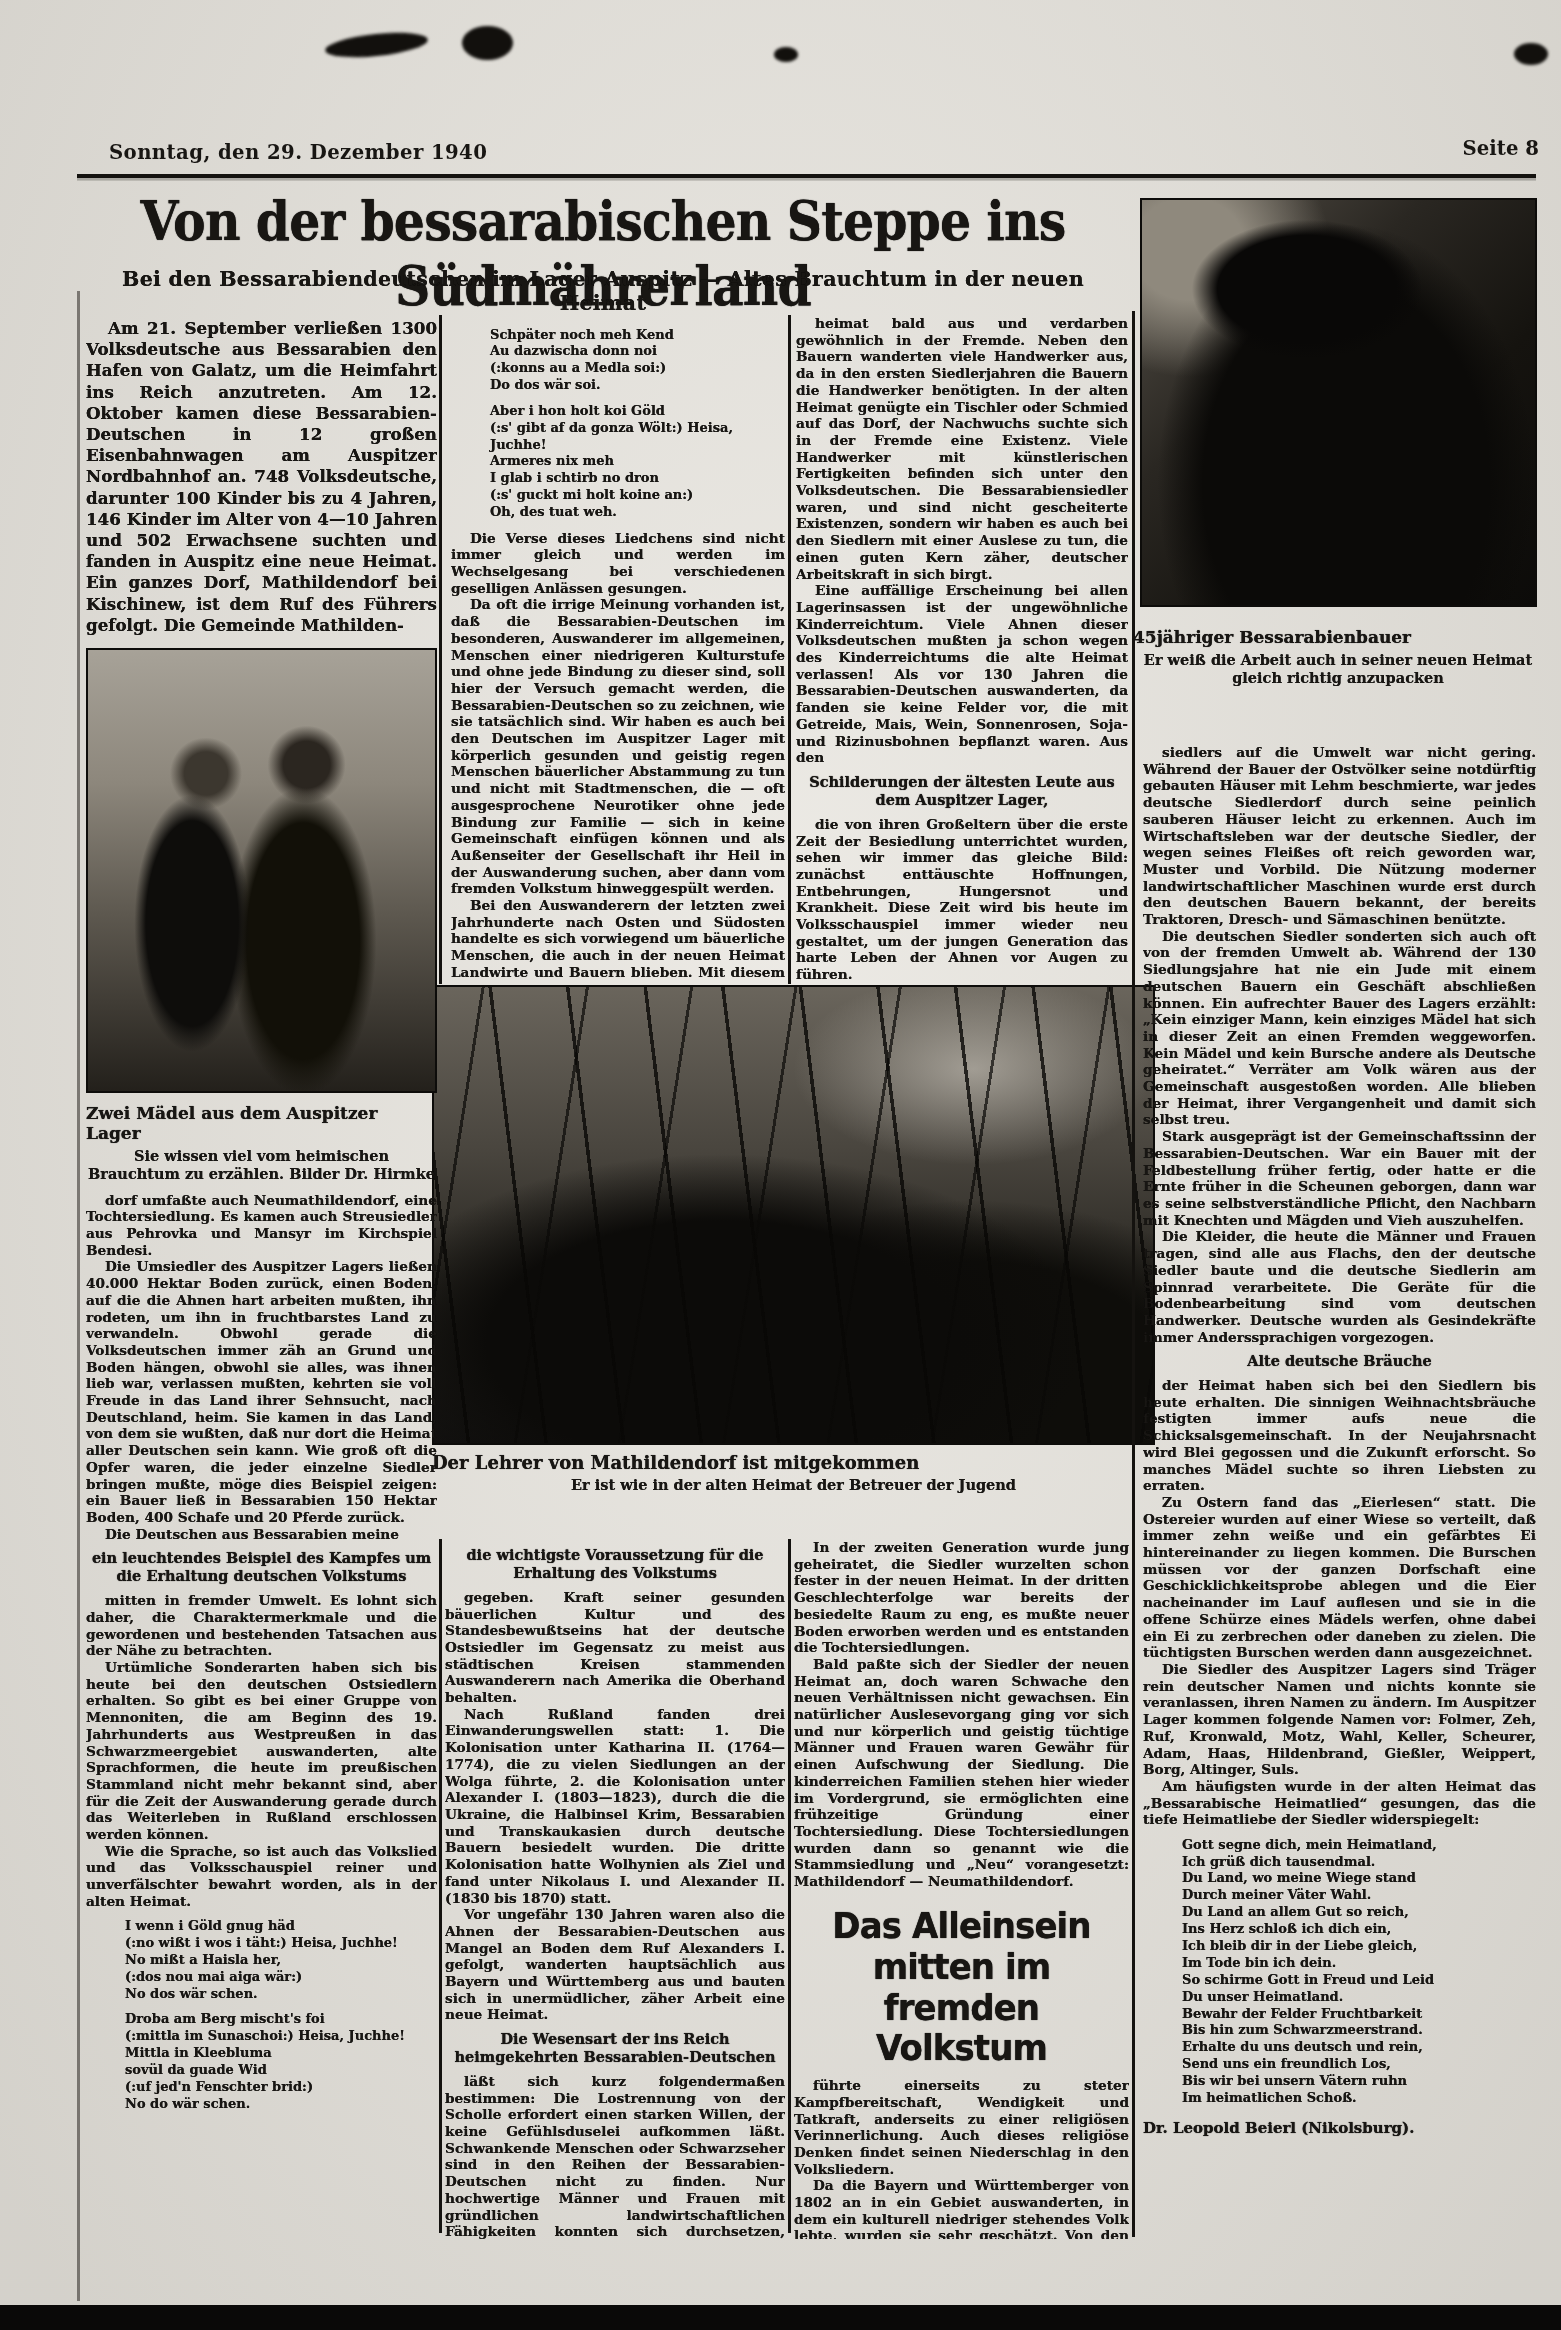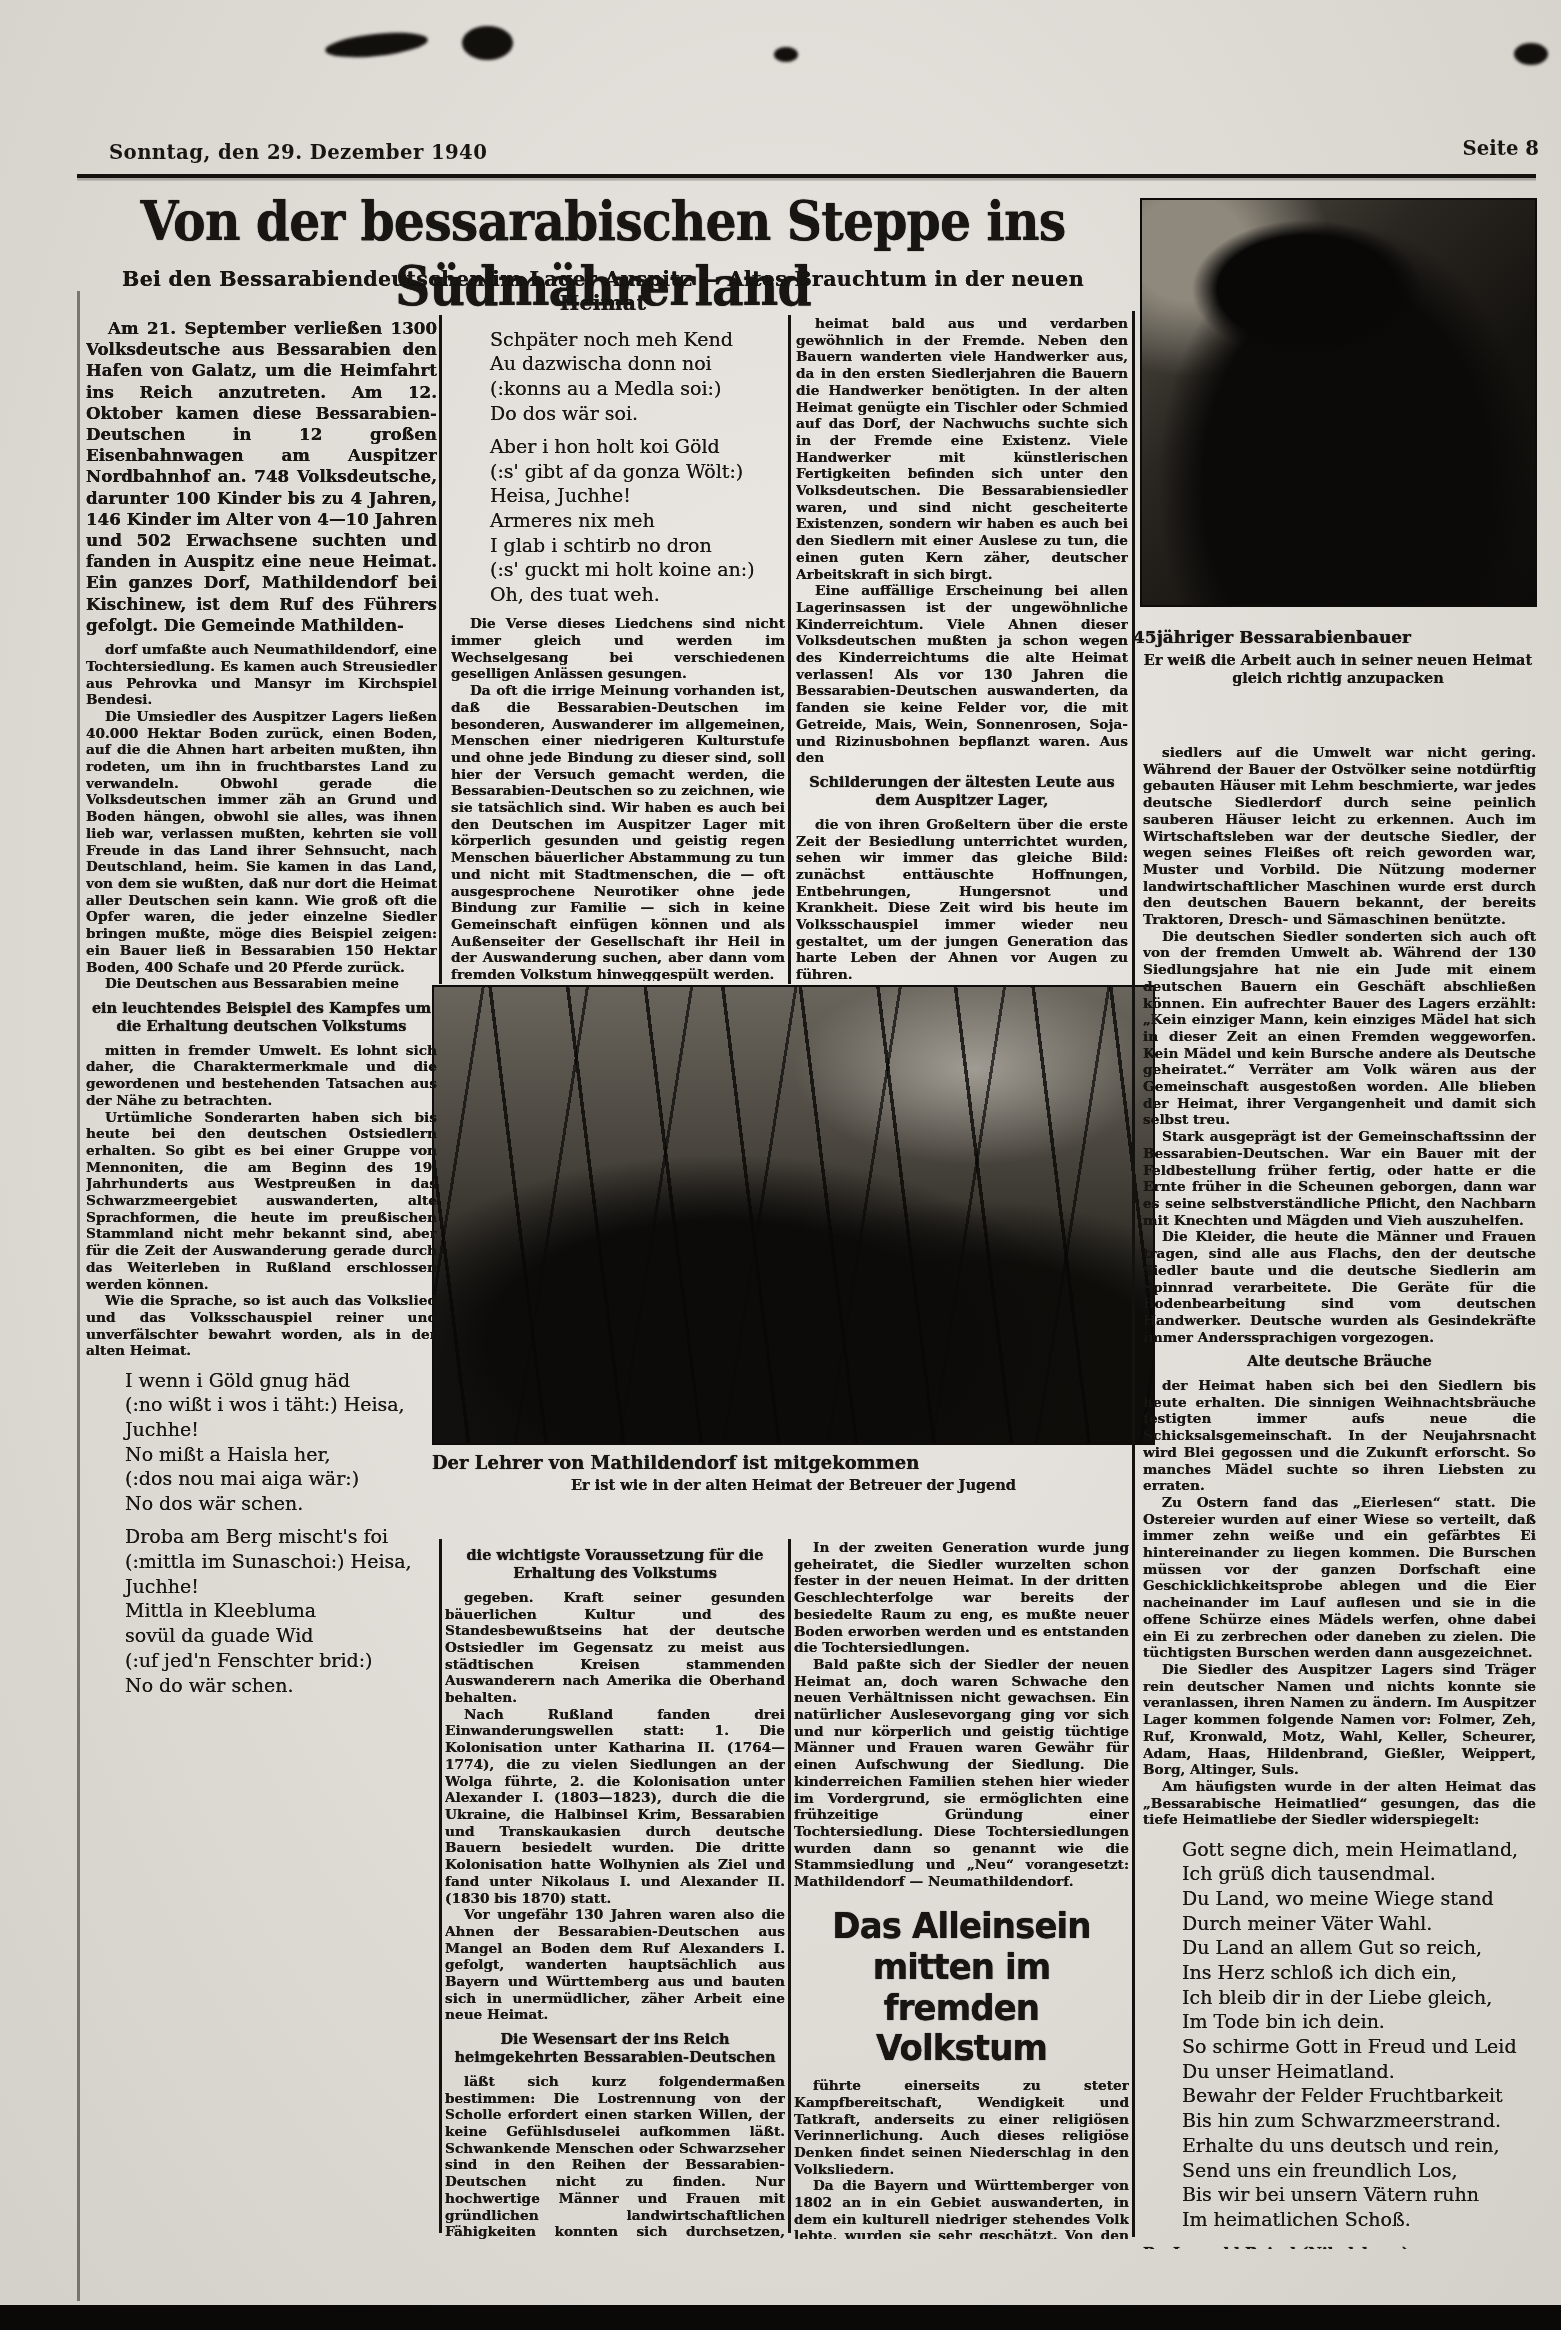--- a/index.html
+++ b/index.html
@@ -26,21 +26,21 @@
   .col{position:absolute;overflow:hidden;text-align:justify;}
   .col1{left:86px;top:318px;width:351px;height:1924px;}
   .col2top{left:451px;top:318px;width:334px;height:663px;}
   .col3top{left:796px;top:315px;width:332px;height:667px;}
   .col2bot{left:445px;top:1539px;width:340px;height:700px;}
   .col3bot{left:794px;top:1539px;width:335px;height:700px;}
   .col4{left:1143px;top:744px;width:393px;height:1505px;}
   .lead{font-size:16.7px;line-height:1.27;font-weight:bold;margin:0 0 5.1px 0;text-indent:22px;text-shadow:0 0 0.4px #000;}
   .p{font-size:13.7px;line-height:1.22;font-weight:bold;margin:0;text-indent:19px;text-shadow:0 0 0.3px rgba(0,0,0,.8);}
   .subhead{font-size:14.5px;line-height:1.25;font-weight:bold;text-align:center;margin:6.8px 0;text-shadow:0 0 0.9px #000;}
-  .verse{font-size:19px;line-height:1.3;font-weight:normal;margin:8.6px 0 8.6px 39px;text-align:left;white-space:pre-line;text-shadow:0 0 0.3px rgba(0,0,0,.8);}
+  .verse{font-size:13px;line-height:1.3;font-weight:bold;margin:8.6px 0 8.6px 39px;text-align:left;white-space:pre-line;text-shadow:0 0 0.3px rgba(0,0,0,.8);}
   .display-head{font-family:"DejaVu Sans","Liberation Sans",sans-serif;font-size:34px;line-height:1.15;
     font-weight:bold;text-align:center;margin:19px 5.1px 12px 5.1px;letter-spacing:-0.9px;transform:scaleY(1.05);text-shadow:0 0 0.9px #000;}
   .signature{font-size:15px;font-weight:bold;text-align:left;margin-top:12px;text-shadow:0 0 0.9px #000;}
   
   .photo{border:2.6px solid #0d0c0a;}
   .photo-girls{
     background:
       radial-gradient(ellipse 77px 171px at 30% 62%, #0e0d0b 0 60%, transparent 75%),
       radial-gradient(ellipse 94px 197px at 62% 66%, #121008 0 60%, transparent 78%),
       radial-gradient(circle 36px at 34% 28%, #3c372f 0 60%, transparent 100%),
@@ -100,20 +100,25 @@
   </div>
 
   <div class="abs photo photo-crowd" style="left:432px;top:985px;width:723px;height:460px;" data-name="teacher-crowd-photo"></div>
   <div class="abs" style="left:432px;top:1452px;width:723px;" data-name="crowd-photo-caption">
     <div class="caption-title" style="font-size:18px;margin-top:0;" data-name="caption-title">Der Lehrer von Mathildendorf ist mitgekommen</div>
     <div class="caption-sub" data-name="caption-subtitle">Er ist wie in der alten Heimat der Betreuer der Jugend</div>
   </div>
 
   <div class="col col1" data-name="column-1">
       <div class="lead" data-name="lead-paragraph">Am 21. September verließen 1300 Volksdeutsche aus Bessarabien den Hafen von Galatz, um die Heimfahrt ins Reich anzutreten. Am 12. Oktober kamen diese Bessarabien-Deutschen in 12 großen Eisenbahnwagen am Auspitzer Nordbahnhof an. 748 Volksdeutsche, darunter 100 Kinder bis zu 4 Jahren, 146 Kinder im Alter von 4—10 Jahren und 502 Erwachsene suchten und fanden in Auspitz eine neue Heimat. Ein ganzes Dorf, Mathildendorf bei Kischinew, ist dem Ruf des Führers gefolgt. Die Gemeinde Mathilden-</div>
+      <figure data-name="girls-photo-figure">
+        <div class="photo photo-girls" data-name="girls-photo" style="height: 445px;"></div>
+        <div class="caption-title" data-name="caption-title">Zwei Mädel aus dem Auspitzer Lager</div>
+        <div class="caption-sub" data-name="caption-sub">Sie wissen viel vom heimischen Brauchtum zu erzählen. Bilder Dr. Hirmke</div>
+      </figure>
       <div class="p" data-name="paragraph">dorf umfaßte auch Neumathildendorf, eine Tochtersiedlung. Es kamen auch Streusiedler aus Pehrovka und Mansyr im Kirchspiel Bendesi.</div>
       <div class="p" data-name="paragraph">Die Umsiedler des Auspitzer Lagers ließen 40.000 Hektar Boden zurück, einen Boden, auf die die Ahnen hart arbeiten mußten, ihn rodeten, um ihn in fruchtbarstes Land zu verwandeln. Obwohl gerade die Volksdeutschen immer zäh an Grund und Boden hängen, obwohl sie alles, was ihnen lieb war, verlassen mußten, kehrten sie voll Freude in das Land ihrer Sehnsucht, nach Deutschland, heim. Sie kamen in das Land, von dem sie wußten, daß nur dort die Heimat aller Deutschen sein kann. Wie groß oft die Opfer waren, die jeder einzelne Siedler bringen mußte, möge dies Beispiel zeigen: ein Bauer ließ in Bessarabien 150 Hektar Boden, 400 Schafe und 20 Pferde zurück.</div>
       <div class="p" data-name="paragraph">Die Deutschen aus Bessarabien meine</div>
       <div class="subhead" data-name="section-subhead">ein leuchtendes Beispiel des Kampfes um die Erhaltung deutschen Volkstums</div>
       <div class="p" data-name="paragraph">mitten in fremder Umwelt. Es lohnt sich daher, die Charaktermerkmale und die gewordenen und bestehenden Tatsachen aus der Nähe zu betrachten.</div>
       <div class="p" data-name="paragraph">Urtümliche Sonderarten haben sich bis heute bei den deutschen Ostsiedlern erhalten. So gibt es bei einer Gruppe von Mennoniten, die am Beginn des 19. Jahrhunderts aus Westpreußen in das Schwarzmeergebiet auswanderten, alte Sprachformen, die heute im preußischen Stammland nicht mehr bekannt sind, aber für die Zeit der Auswanderung gerade durch das Weiterleben in Rußland erschlossen werden können.</div>
       <div class="p" data-name="paragraph">Wie die Sprache, so ist auch das Volkslied und das Volksschauspiel reiner und unverfälschter bewahrt worden, als in der alten Heimat.</div>
       <div class="verse" data-name="folk-song-verse">I wenn i Göld gnug häd
 (:no wißt i wos i täht:) Heisa, Juchhe!
 No mißt a Haisla her,

